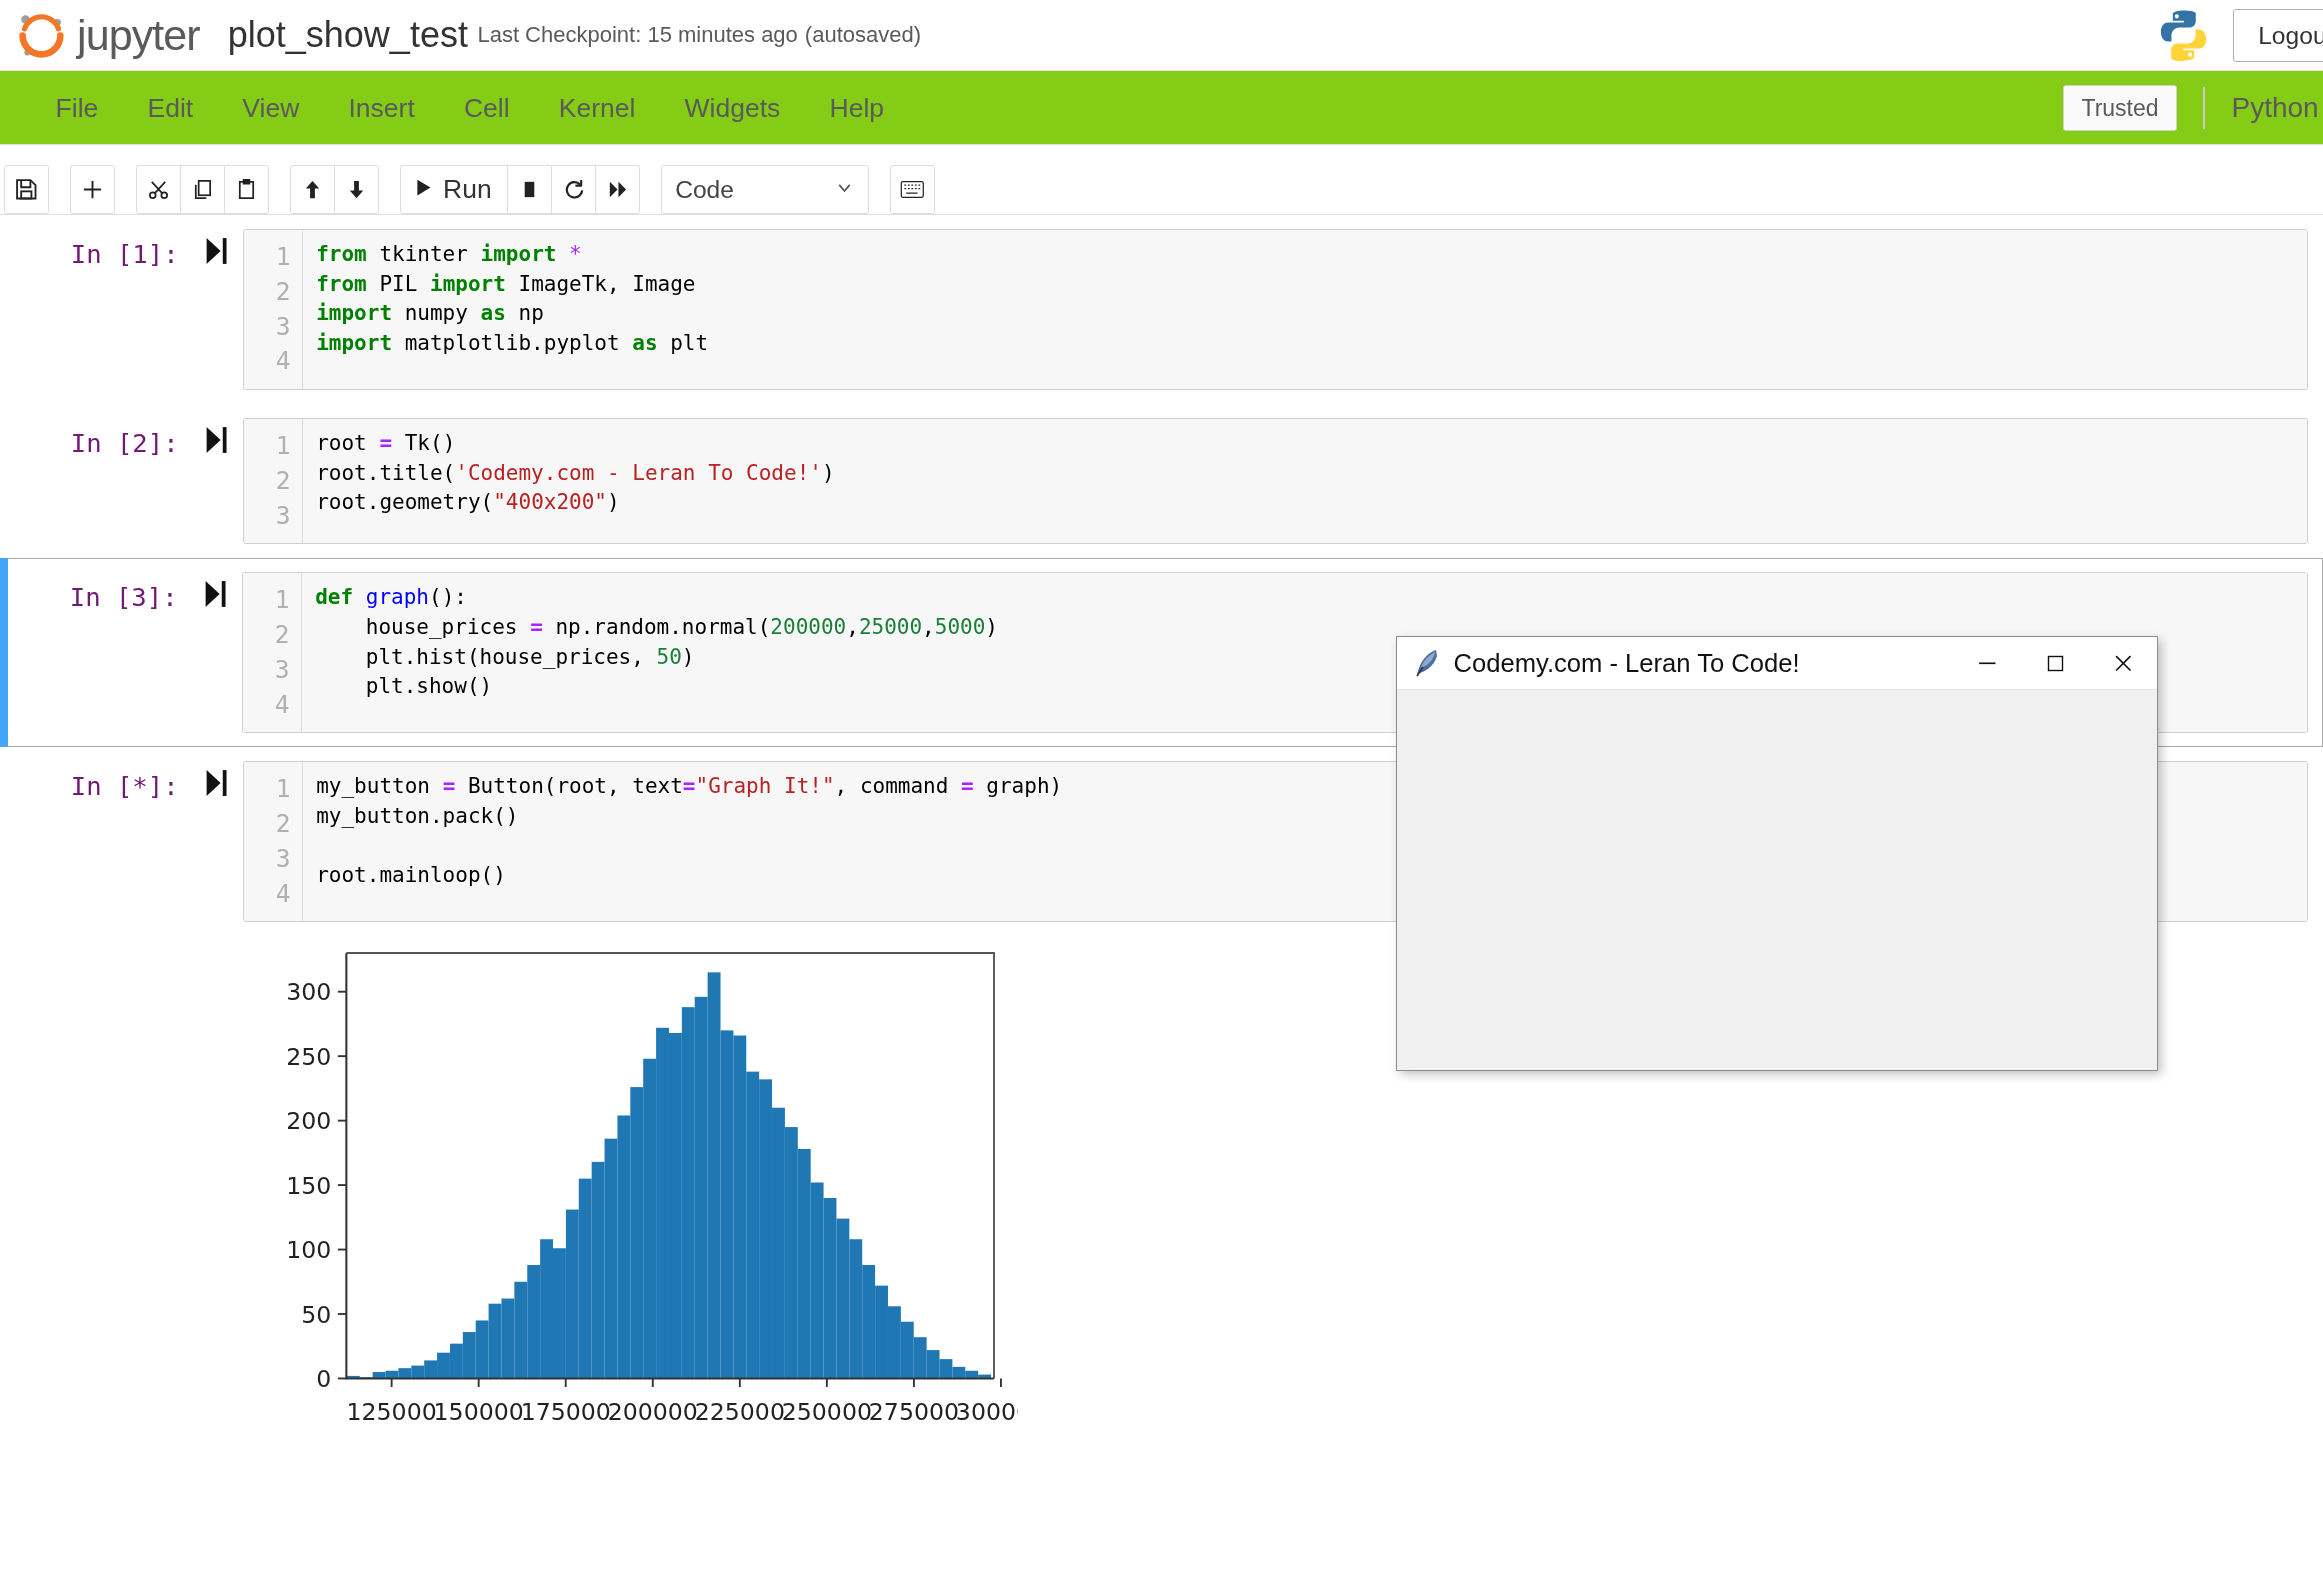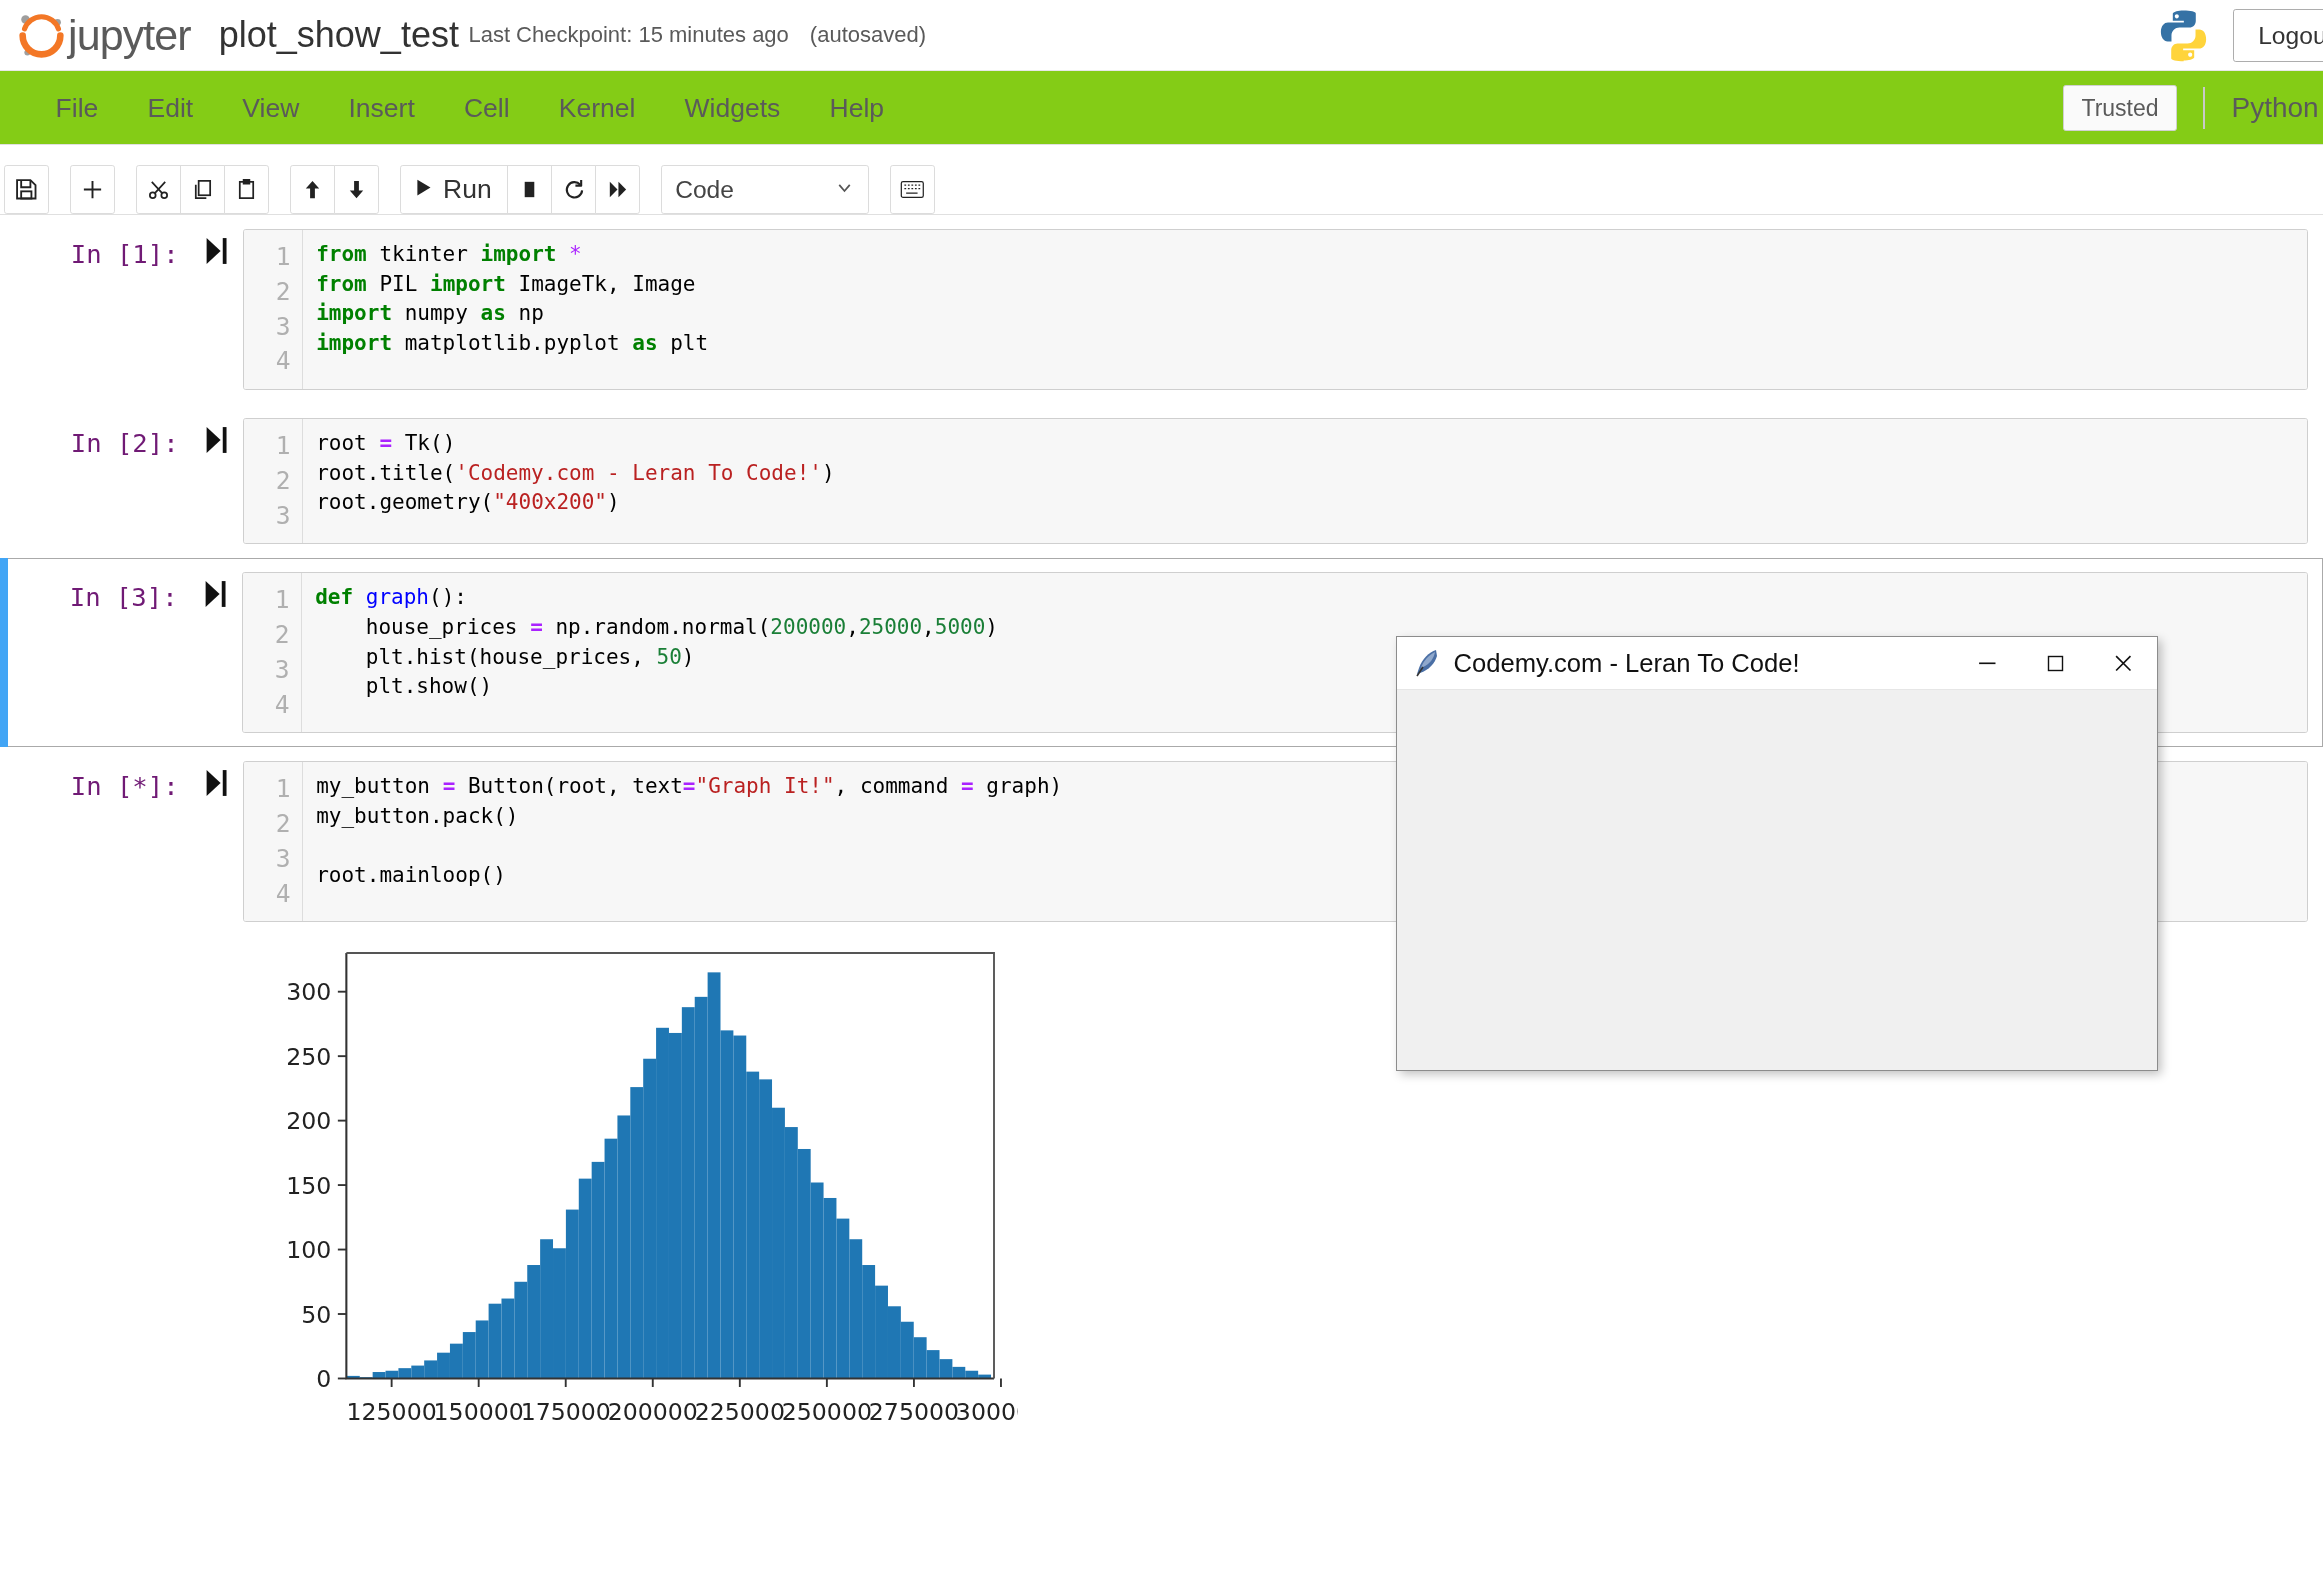--- a/index.html
+++ b/index.html
@@ -14,32 +14,32 @@
 
   
   .header {
     height:71px; width:100%;
     background:#ffffff;
     border-bottom:0.9px solid #e7e7e7;
     display:flex; align-items:center;
     padding:0 17px;
     position:relative;
   }
-  .logo-wrap { display:flex; align-items:center; gap:2px; }
+  .logo-wrap { display:flex; align-items:center; gap:11px; }
   .jup-mark { width:49px; height:49px; position:relative; }
   .jup-text {
     font-size:43px; color:#5a5a5a; font-weight:400;
     letter-spacing:-0.9px; line-height:1;
   }
   .nb-name {
     font-size:36px; color:#333; margin-left:28px;
     font-weight:400; line-height:1;
   }
   .ckpt { font-size:22px; color:#5a5a5a; margin-left:9.5px; }
-  .autosaved { font-size:22px; color:#5a5a5a; margin-left:21px;text-align:center; }
+  .autosaved { font-size:22px; color:#5a5a5a; margin-left:7px;text-align:center; }
   .header-right {
     position:absolute; right:0; top:0; height:71px;
     display:flex; align-items:center; gap:21px; padding-right:0;
   }
   .py-logo { width:57px; height:57px; position:relative; }
   .logout-btn {
     border:0.9px solid #adadad; background:#fff; color:#333;
     font-size:24.6px; padding:11.4px 24.6px; border-radius:2.8px;
     white-space:nowrap; margin-right:-36px;
   }

